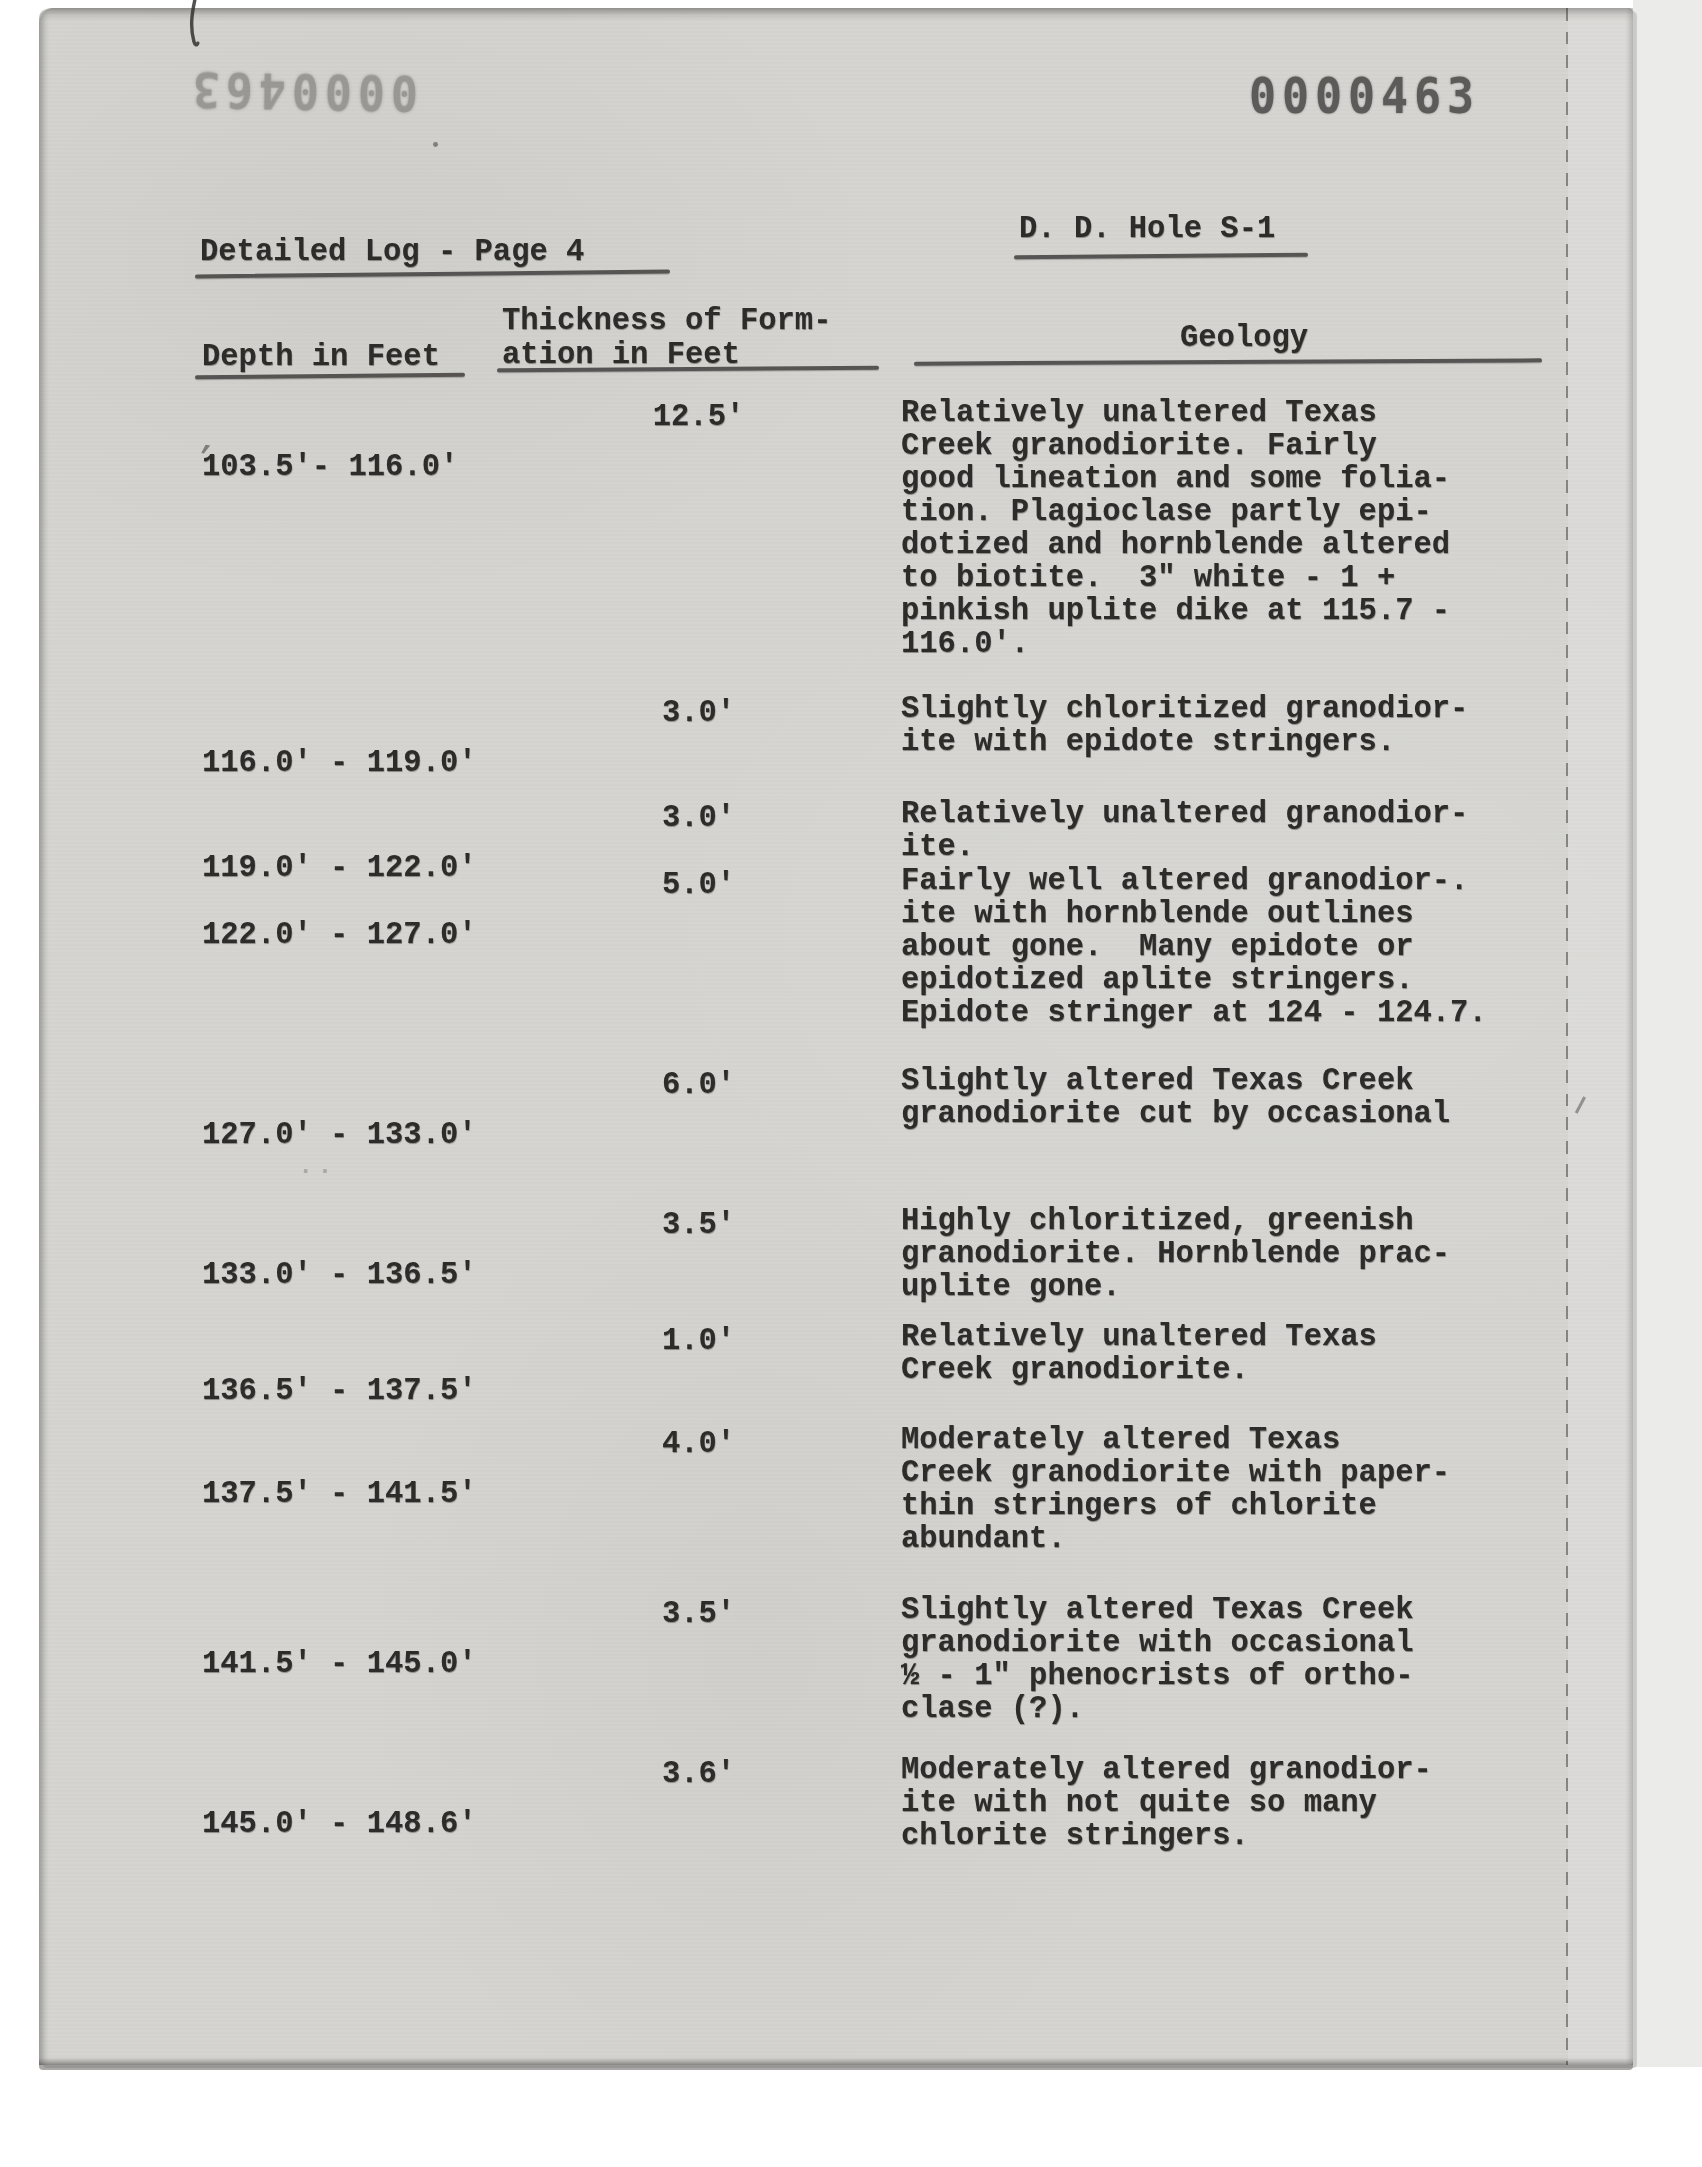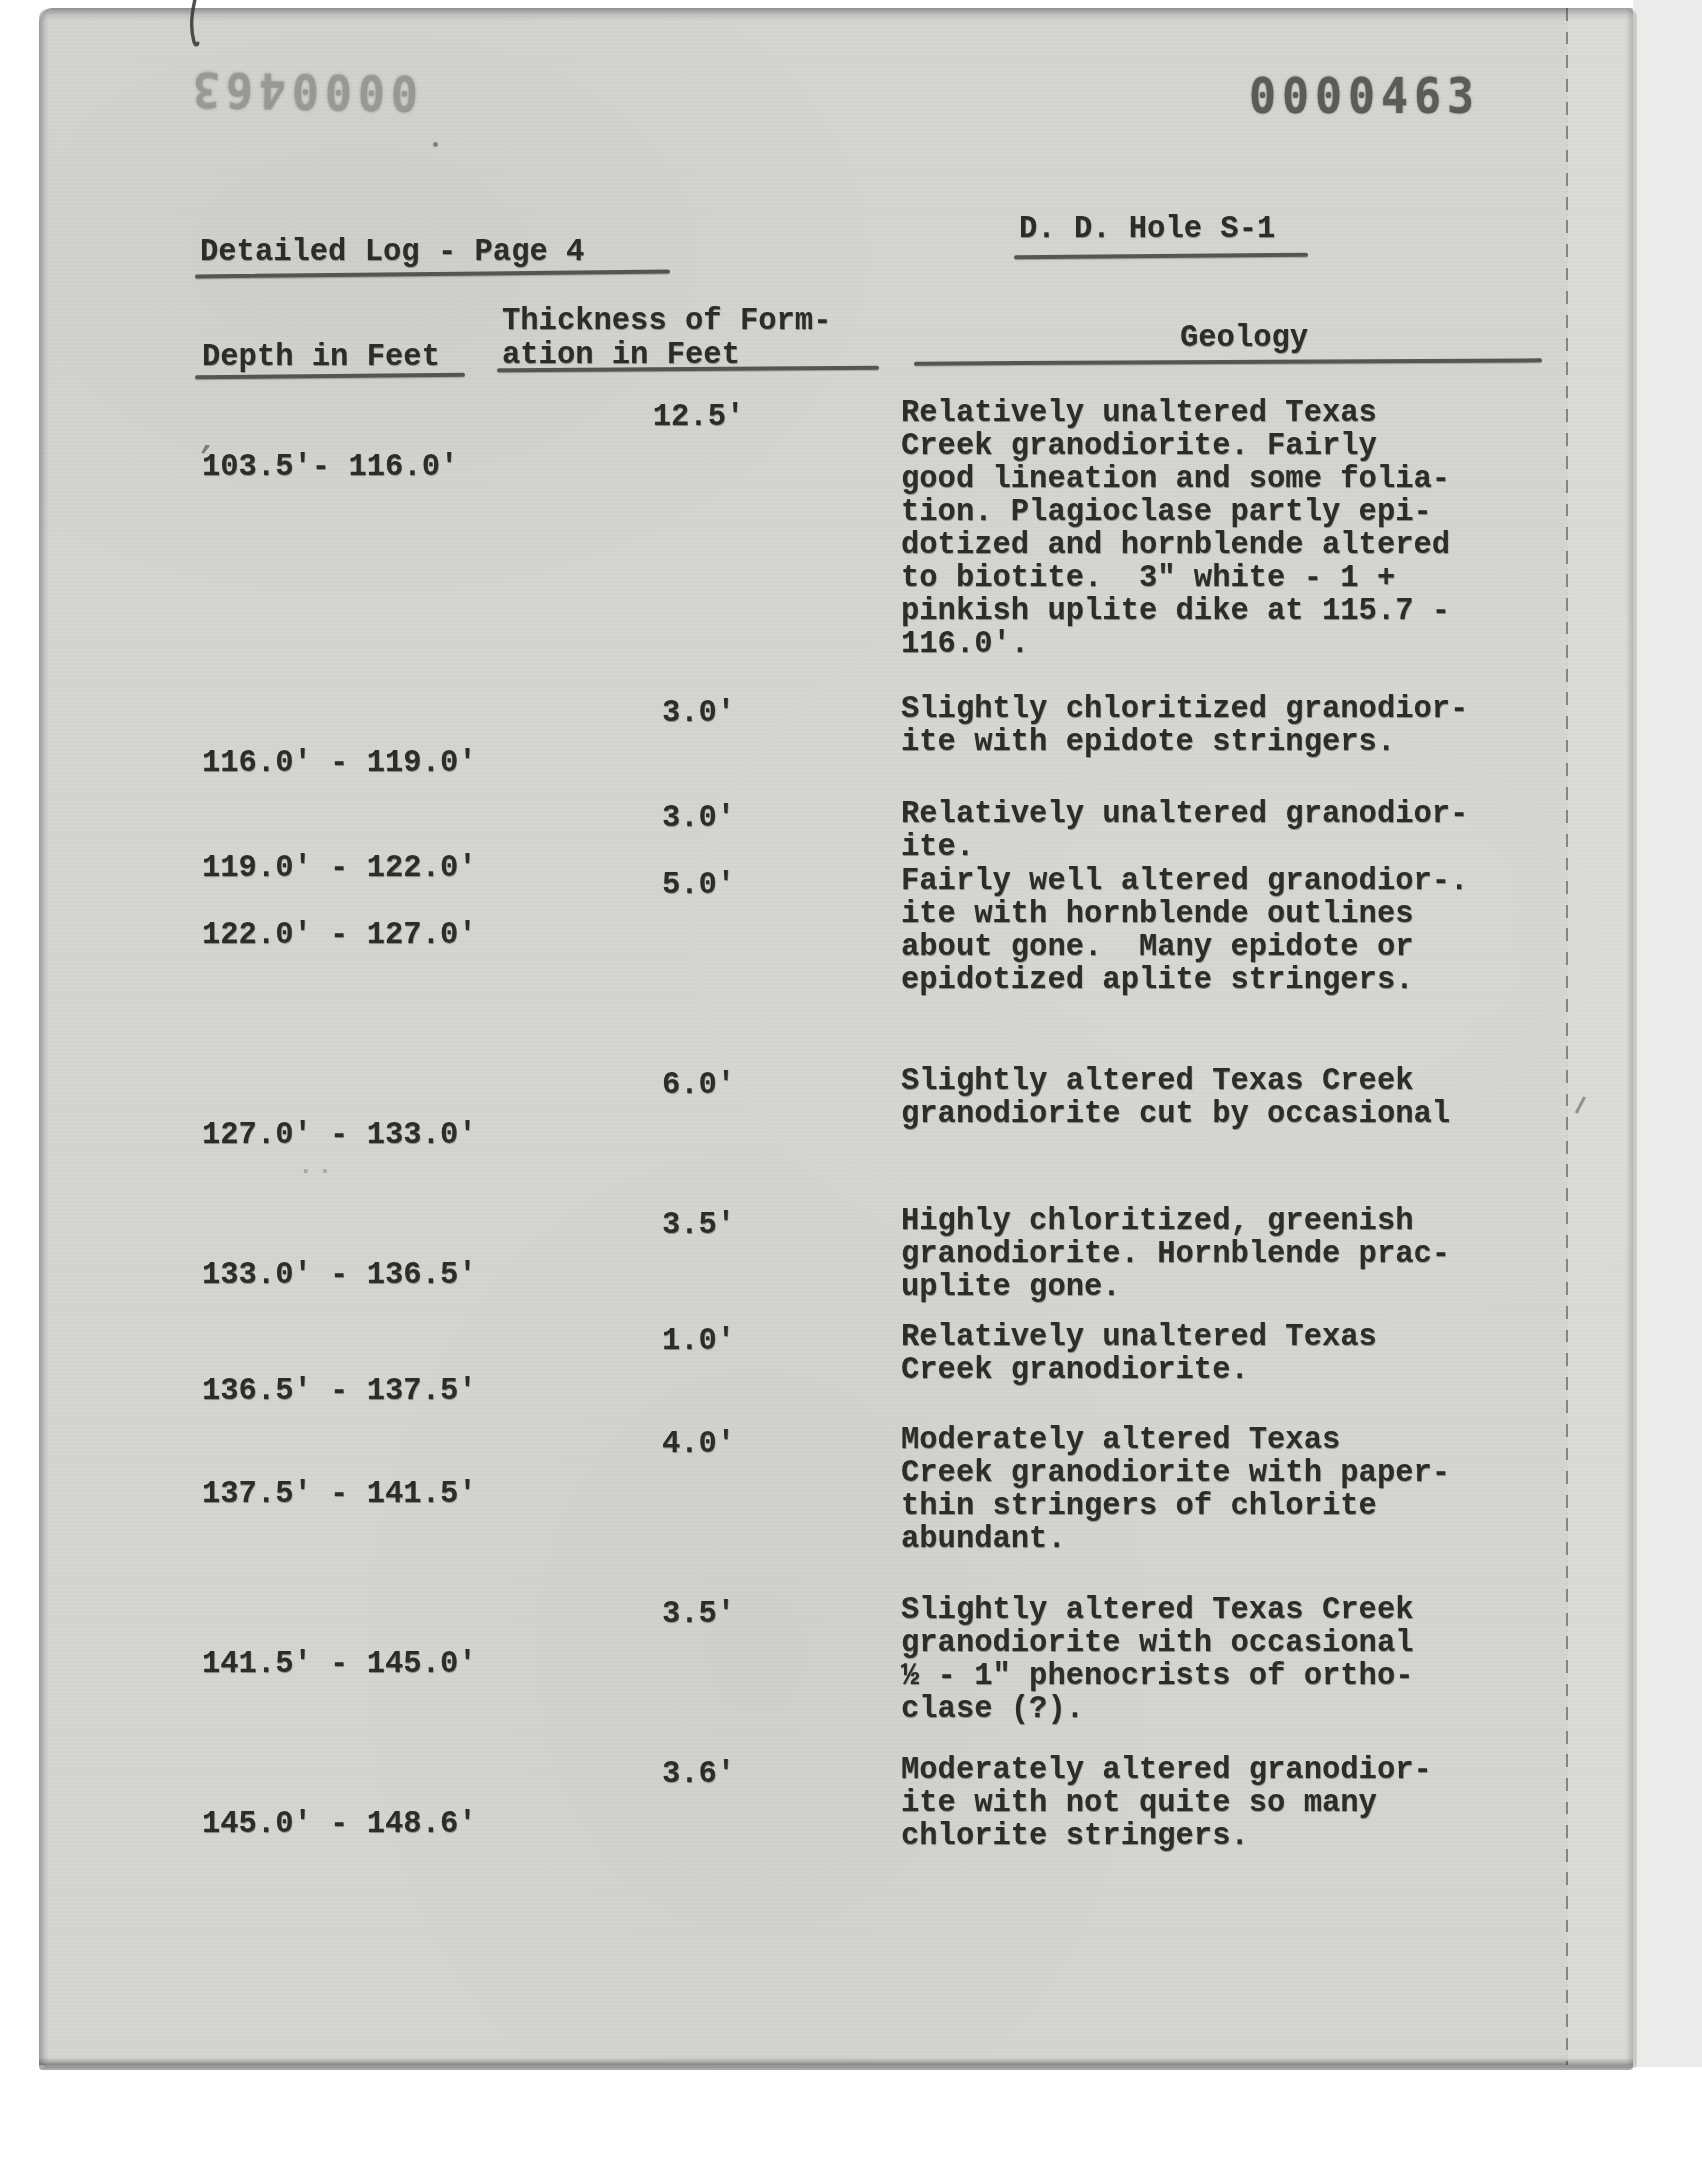--- a/index.html
+++ b/index.html
@@ -91,21 +91,21 @@
 
   <div class="row" style="top: 790px;">
     <div class="type row-depth">119.0' - 122.0'</div>
     <div class="type row-thick">3.0'</div>
     <div class="type row-geo"><div>Relatively unaltered granodior-</div><div>ite.</div></div>
   </div>
 
   <div class="row" style="top: 857px;">
     <div class="type row-depth">122.0' - 127.0'</div>
     <div class="type row-thick">5.0'</div>
-    <div class="type row-geo"><div>Fairly well altered granodior-.</div><div>ite with hornblende outlines</div><div>about gone.  Many epidote or</div><div>epidotized aplite stringers.</div></div>
+    <div class="type row-geo"><div>Fairly well altered granodior-.</div><div>ite with hornblende outlines</div><div>about gone.  Many epidote or</div><div>epidotized aplite stringers.</div><div>Epidote stringer at 124 - 124.7.</div></div>
   </div>
 
   <div class="row" style="top: 1057px;">
     <div class="type row-depth">127.0' - 133.0'</div>
     <div class="type row-thick">6.0'</div>
     <div class="type row-geo"><div>Slightly altered Texas Creek</div><div>granodiorite cut by occasional</div></div>
   </div>
 
   <div class="row" style="top: 1197px;">
     <div class="type row-depth">133.0' - 136.5'</div>

